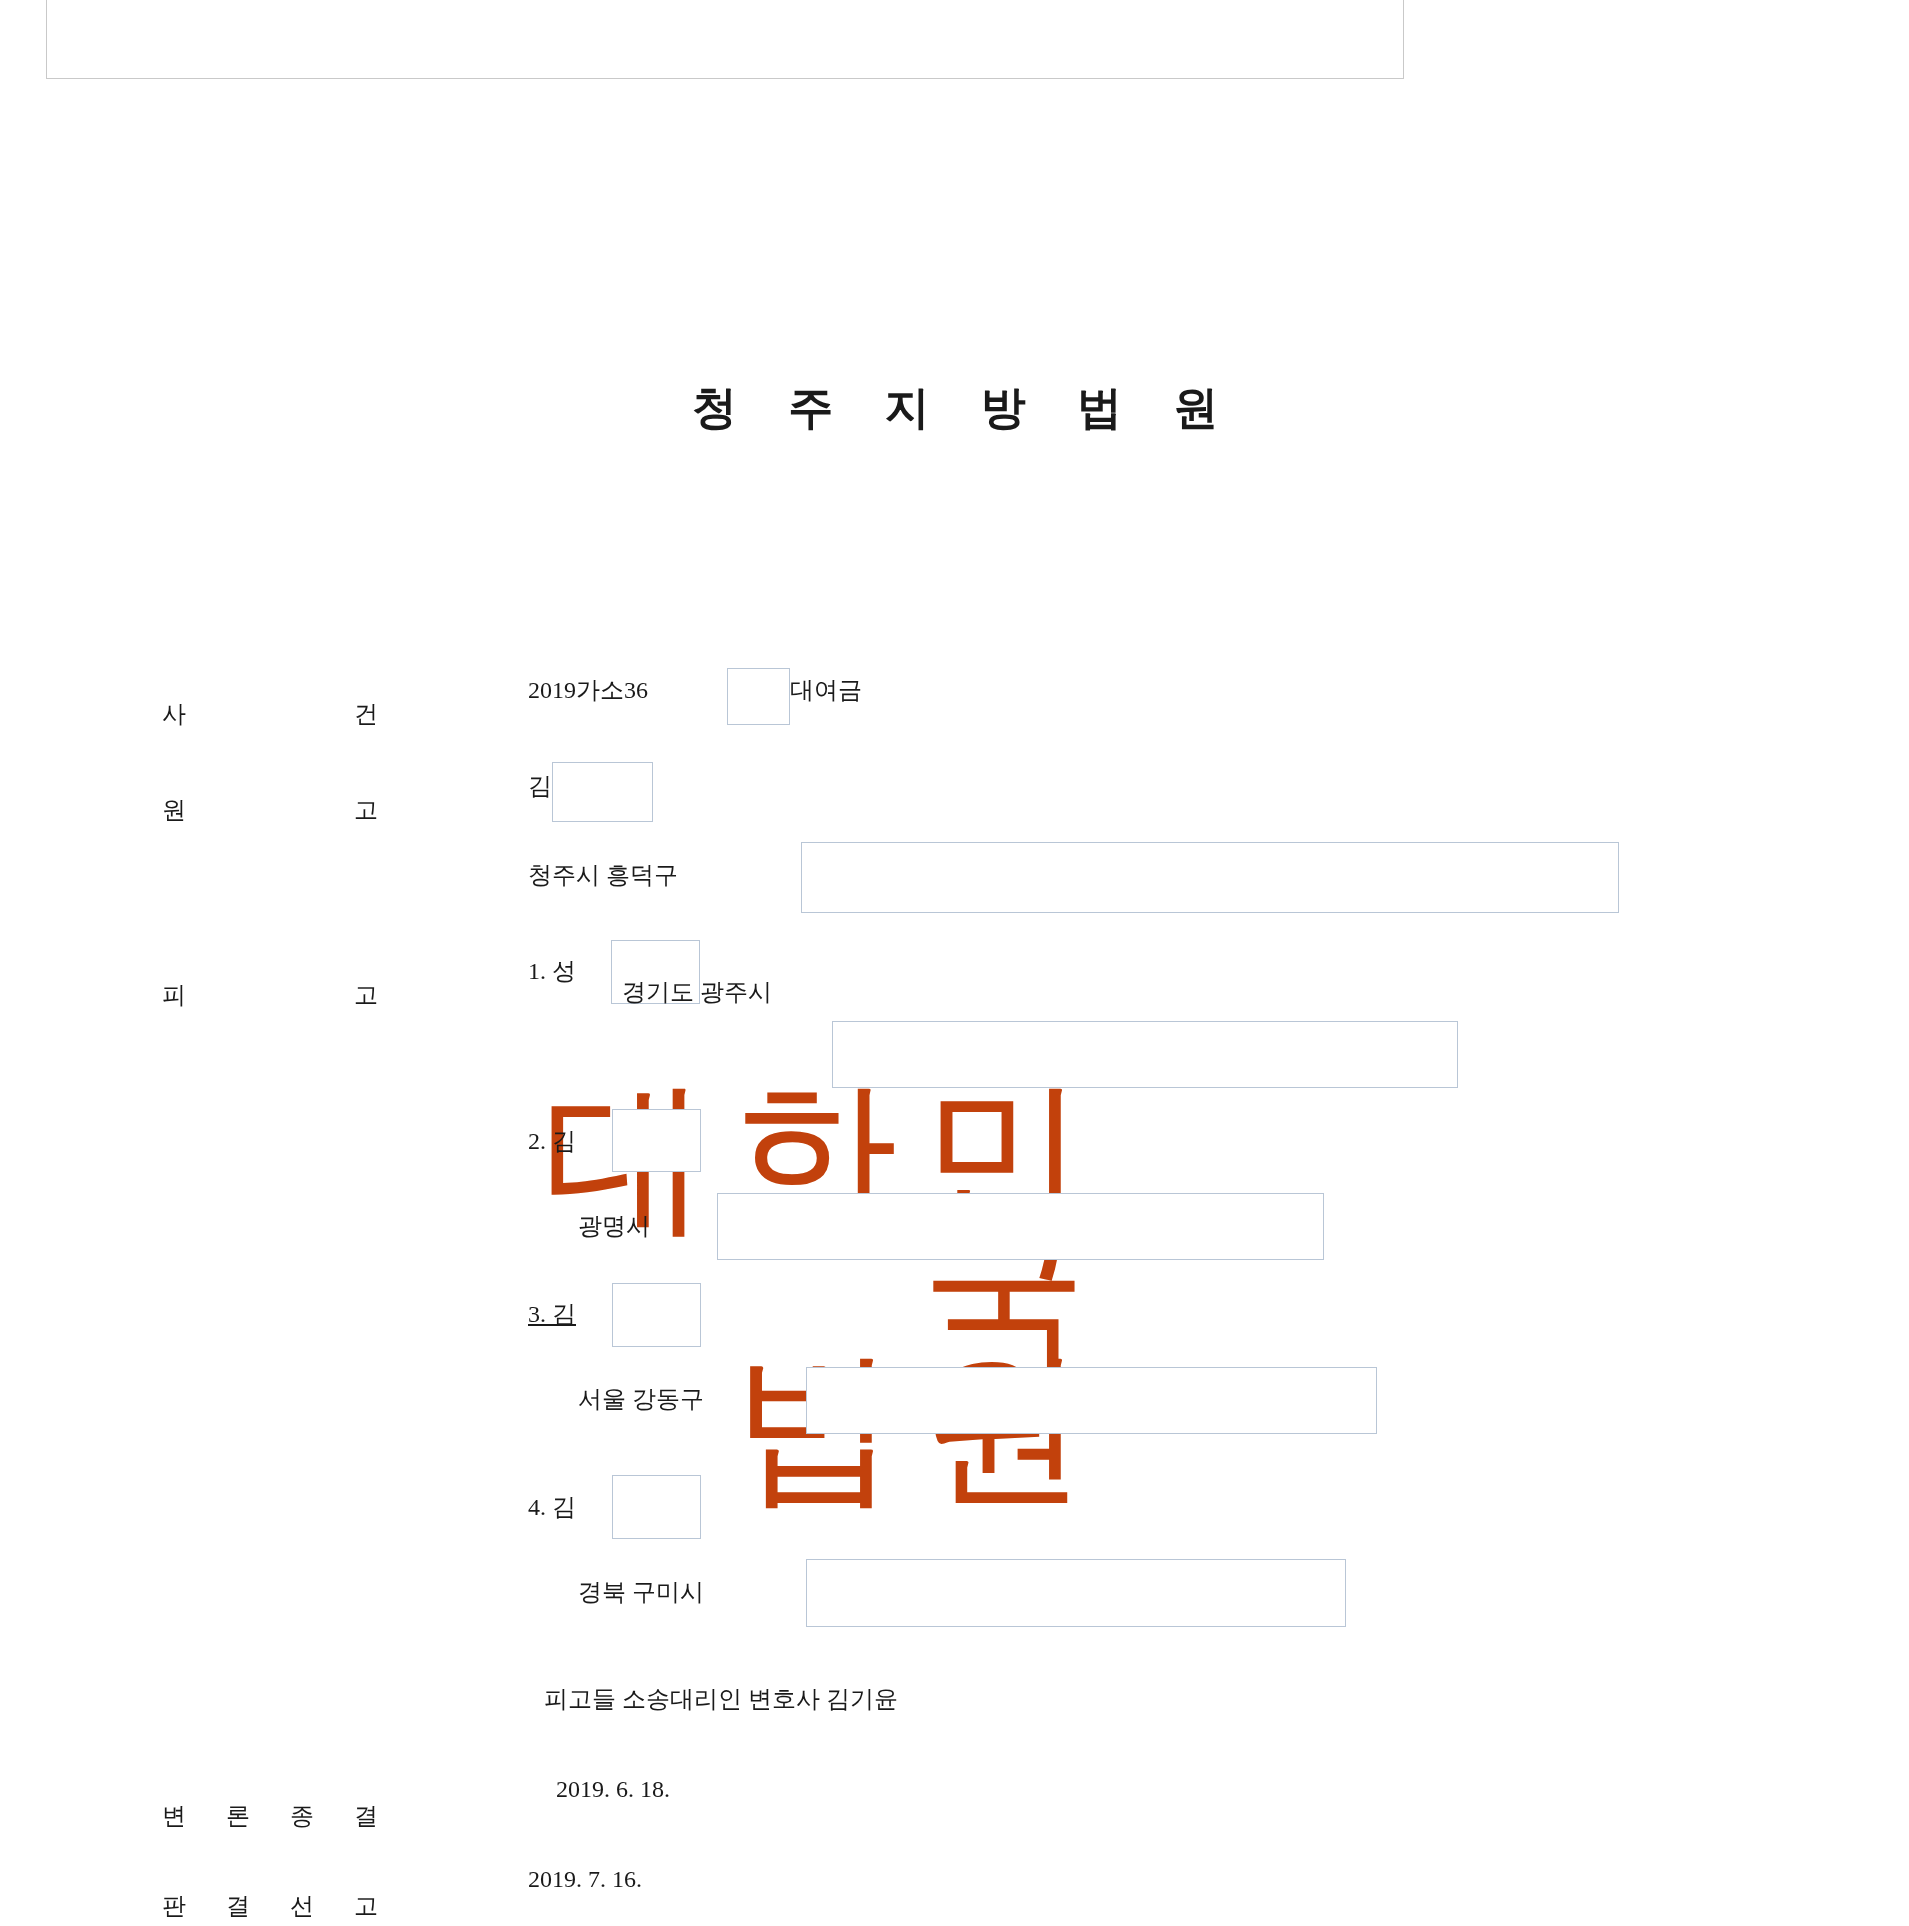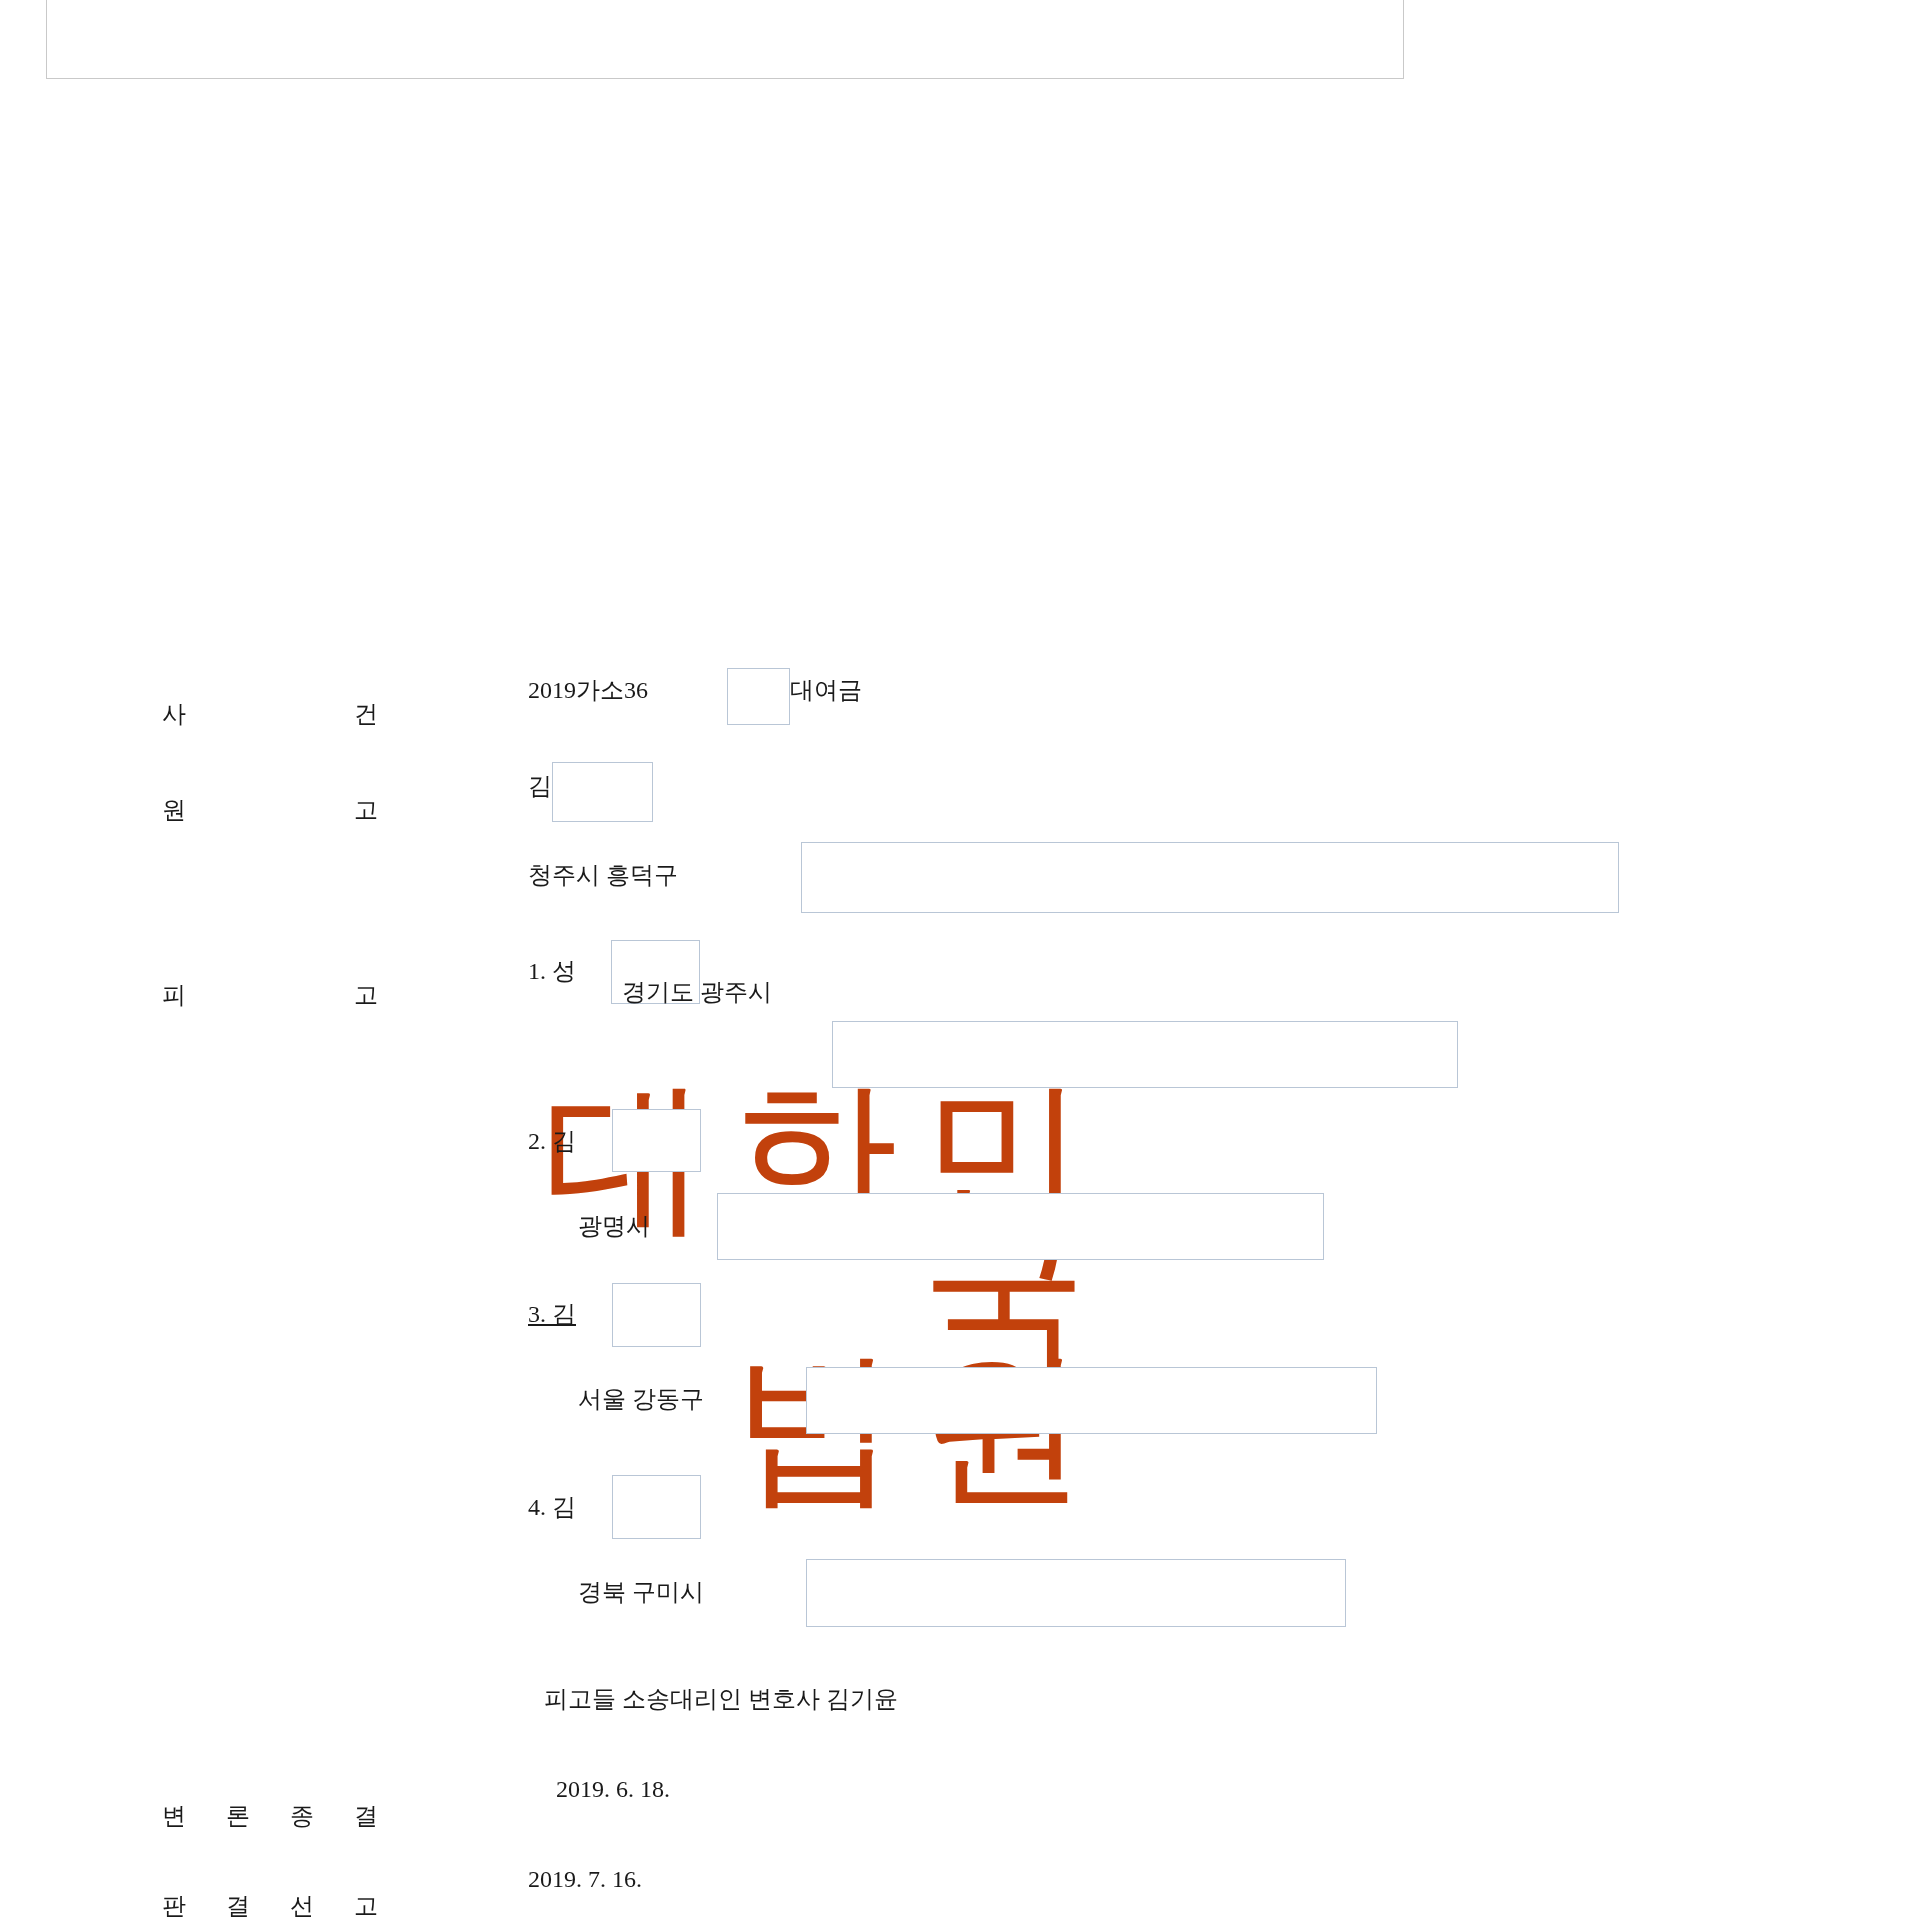--- a/index.html
+++ b/index.html
@@ -98,20 +98,21 @@
 </head>
 <body>
 
 <div class="page">
 
   <div class="top-frame"></div>
 
   <div class="watermark">대한민국
 법원</div>
 
+  <div class="court-title">청 주 지 방 법 원</div>
 
 
   <div class="field-label" style="left:162px; top:674px;">
     <span class="lbl-spread">사 건</span>
   </div>
   <div class="field-value" style="left:528px; top:674px;">2019가소36</div>
   <div class="redact" style="left:727px; top:668px; width:61px; height:55px;"></div>
   <div class="field-value" style="left:790px; top:674px;">대여금</div>
 
   <div class="field-label" style="left:162px; top:770px;">

